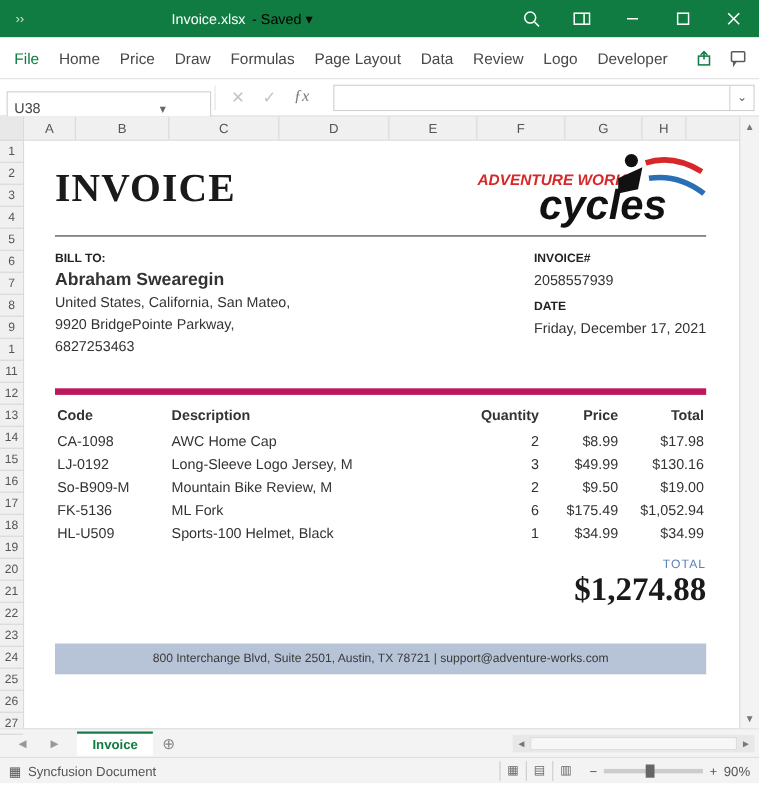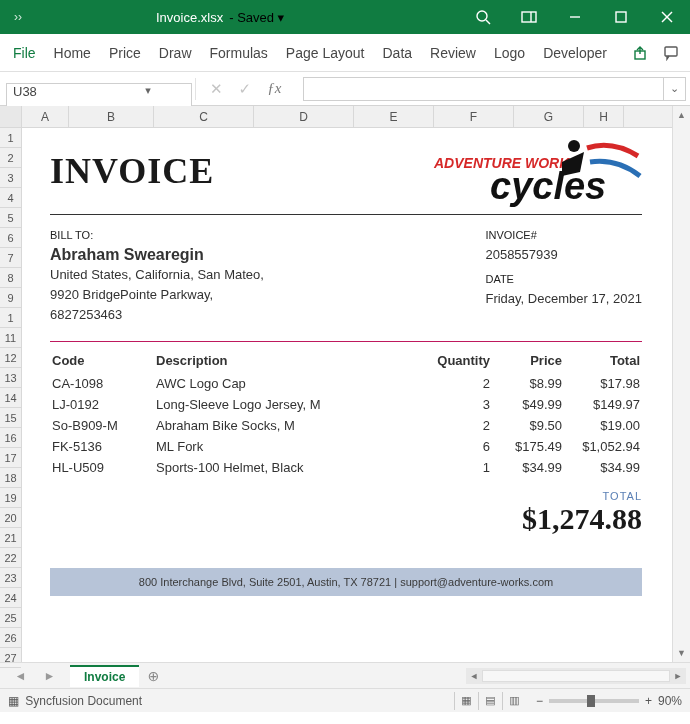--- a/index.html
+++ b/index.html
@@ -11,21 +11,21 @@
   .titlebar .saved{color:#000000;font-size:13px}
   .titlebar .right{display:flex;align-items:center;gap:0}
   .tb-btn{width:46px;height:34px;display:flex;align-items:center;justify-content:center;color:#fff}
   .tb-btn svg{stroke:#fff;fill:none;stroke-width:1.4}
   .ribbon{height:38px;background:#fff;display:flex;align-items:center;padding:0 4px;border-bottom:1px solid #e0e0e0;position:relative}
   .ribbon .tab{padding:16px 9px;height:28px;display:flex;align-items:center;color:#484848;font-size:14px}
   .ribbon .tab.file{color:#107c41;font-weight:400}
   .ribbon .spacer{flex:1}
   .ribbon .rbtn{width:30px;height:30px;display:flex;align-items:center;justify-content:center;color:#5a5a5a}
   .fxrow{height:34px;display:flex;align-items:center;border-bottom:1px solid #d4d4d4;background:#fff}
-  .namebox{width:186px;height:24px;border:1px solid #cfcfcf;margin:12px 3px 0 6px;display:flex;align-items:flex-start;background:#fff}
+  .namebox{width:186px;height:24px;border:1px solid #cfcfcf;margin:12px 3px 0 6px;display:flex;align-items:flex-end;background:#fff}
   .namebox span{padding-left:6px;flex:1;font-size:13px;color:#444}
   .namebox .dd{width:20px;text-align:center;color:#666;font-size:11px}
   .fxbtns{display:flex;align-items:center;gap:16px;padding:0 14px;color:#bdbdbd;font-size:15px}
   .fxlabel{font-style:italic;font-family:'Times New Roman',serif;color:#7a7a7a;padding-right:8px}
   .fxinput{flex:1;height:24px;border:1px solid #cfcfcf;margin-right:4px;display:flex;align-items:center}
   .fxinput .exp{width:22px;border-left:1px solid #cfcfcf;height:100%;display:flex;align-items:center;justify-content:center;color:#666;font-size:11px}
   .vsep{width:1px;height:22px;background:#e3e3e3}
   .grid{display:flex;height:556px;position:relative}
   .gutter{width:22px;background:#f0f0f0;border-right:1px solid #d8d8d8}
   .selectall{height:22px;border-bottom:1px solid #d8d8d8;background:#e8e8e8}
@@ -33,23 +33,23 @@
   .gridmain{flex:1;position:relative;overflow:hidden}
   .colhdrs{height:22px;display:flex;background:#f0f0f0;border-bottom:1px solid #d8d8d8}
   .colhdr{border-right:1px solid #d8d8d8;display:flex;align-items:center;justify-content:center;font-size:12px;color:#555}
   .sheet-content{position:relative;background:#fff;height:534px}
   .invoice{position:absolute;left:28px;top:4px;right:30px}
   .inv-hdr{display:flex;align-items:center;height:78px}
   .inv-title{font-family:Georgia,'Times New Roman',serif;font-size:36px;font-weight:bold;letter-spacing:1px;color:#1a1a1a}
   .logo{flex:1;display:flex;justify-content:flex-end}
   .hr{border:none;border-top:1px solid #333;margin:4px 0 10px 0}
   .billrow{display:flex;justify-content:space-between;font-size:13px;line-height:20px}
-  .lbl{font-weight:normal;font-size:11px;color:#222}
+  .lbl{font-weight:bold;font-size:11px;color:#222}
   .billname{font-weight:bold;font-size:16px}
-  .items{margin-top:16px;border-top:1px solid #be185d;padding-top:6px}
+  .items{margin-top:28px;border-top:6px solid #be185d;padding-top:6px}
   table.it{width:100%;border-collapse:collapse;font-size:13px}
   table.it th{text-align:left;font-weight:bold;padding:5px 2px;font-size:13px}
   table.it th.r,table.it td.r{text-align:right}
   table.it td{padding:3px 2px}
   .totlbl{text-align:right;color:#5b80b5;font-size:11px;letter-spacing:1px;margin-top:12px}
   .grandtot{text-align:right;font-family:Georgia,serif;font-size:30px;font-weight:bold;color:#1a1a1a}
   .footbar{margin-top:32px;background:#b7c4d8;height:28px;display:flex;align-items:center;justify-content:center;font-size:11px;color:#3a3a3a}
   .vscroll{width:18px;background:#f3f3f3;border-left:1px solid #ddd;position:relative}
   .vscroll .up,.vscroll .dn{height:18px;display:flex;align-items:center;justify-content:center;color:#777;font-size:9px}
   .vscroll .thumb-area{position:absolute;top:18px;bottom:18px;left:0;right:0}
@@ -235,35 +235,35 @@
               <th style="width:104px">Code</th>
               <th>Description</th>
               <th class="r" style="width:72px">Quantity</th>
               <th class="r" style="width:72px">Price</th>
               <th class="r" style="width:78px">Total</th>
             </tr>
               </thead>
             <tbody id="itembody">
                 <tr>
                   <td>CA-1098</td>
-                  <td>AWC Logo Cap</td>
+                  <td>AWC Home Cap</td>
                   <td class="r">2</td>
                   <td class="r">$8.99</td>
                   <td class="r">$17.98</td>
                 </tr>
                 <tr>
                   <td>LJ-0192</td>
                   <td>Long-Sleeve Logo Jersey, M</td>
                   <td class="r">3</td>
                   <td class="r">$49.99</td>
-                  <td class="r">$149.97</td>
+                  <td class="r">$130.16</td>
                 </tr>
                 <tr>
                   <td>So-B909-M</td>
-                  <td>Abraham Bike Socks, M</td>
+                  <td>Mountain Bike Review, M</td>
                   <td class="r">2</td>
                   <td class="r">$9.50</td>
                   <td class="r">$19.00</td>
                 </tr>
                 <tr>
                   <td>FK-5136</td>
                   <td>ML Fork</td>
                   <td class="r">6</td>
                   <td class="r">$175.49</td>
                   <td class="r">$1,052.94</td>

